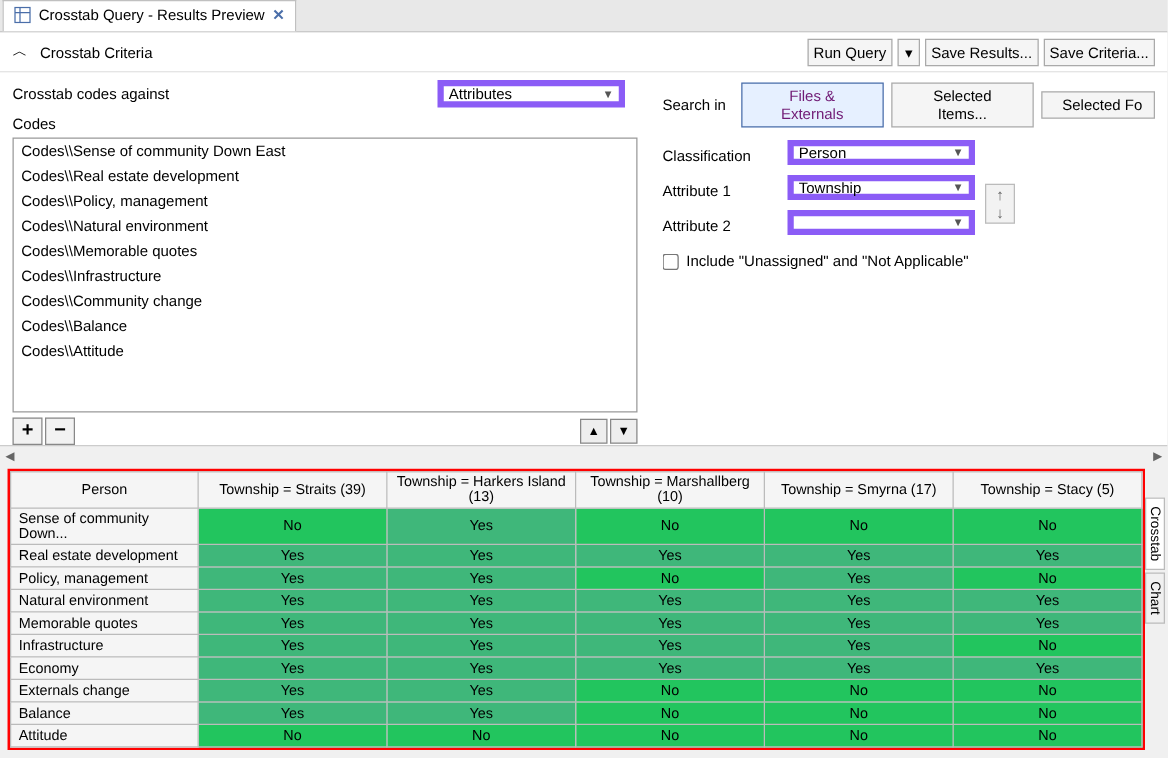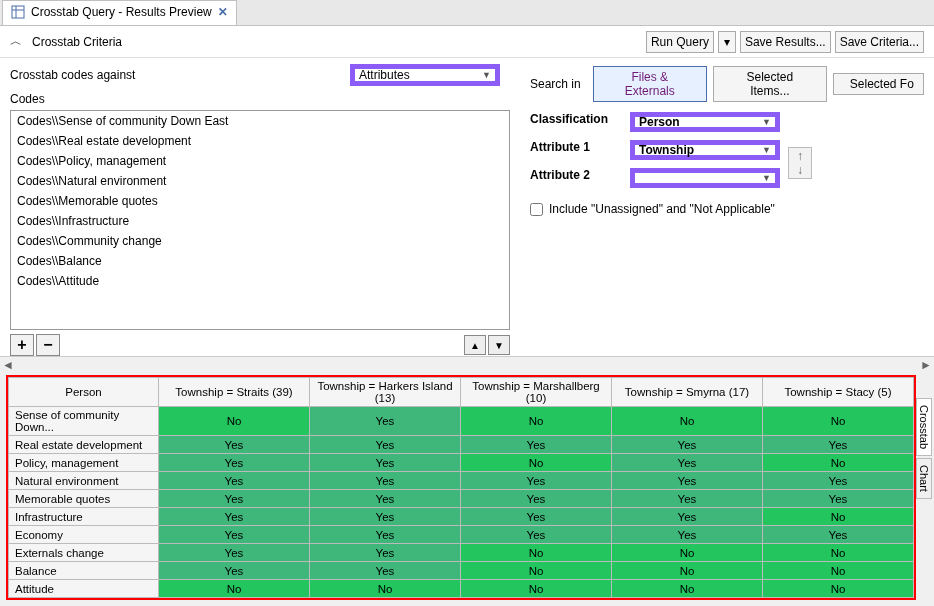--- a/index.html
+++ b/index.html
@@ -33,21 +33,21 @@
 .add-remove { display: flex; align-items: center; margin-top: 4px; }
 .sq-btn { width: 24px; height: 22px; border: 1px solid #888; background: #f2f2f2; font-size: 16px; font-weight: bold; display: flex; align-items: center; justify-content: center; cursor: pointer; margin-right: 2px; }
 .spacer { flex: 1; }
 .arr-btn { width: 22px; height: 20px; border: 1px solid #888; background: #eee; font-size: 10px; display: flex; align-items: center; justify-content: center; cursor: pointer; margin-left: 2px; }
 
 .search-row { display: flex; align-items: center; margin-bottom: 10px; }
 .search-row .slab { width: 70px; }
 .toggle-btn { border: 1px solid #4a6ea9; background: #e6f0ff; color: #701a75; padding: 3px 16px; cursor: pointer; }
 .plain-btn { border: 1px solid #aaa; background: #f5f5f5; padding: 3px 16px; margin-left: 6px; cursor: pointer; }
 
-.attr-row { display: flex; align-items: flex-start; margin-bottom: 8px; font-weight: bold; }
+.attr-row { display: flex; align-items: flex-end; margin-bottom: 8px; }
 .attr-row .alab { width: 100px; }
 .attr-combo { width: 150px; height: 20px; }
 .swap-btn { width: 24px; height: 32px; border: 1px solid #bbb; background: #f2f2f2; display: flex; align-items: center; justify-content: center; margin-left: 8px; cursor: pointer; flex-direction: column; font-size: 9px; color: #666; }
 
 .chk-row { display: flex; align-items: center; margin-top: 6px; }
 .chk-row input { margin-right: 6px; }
 
 .hscroller { height: 16px; background: #f0f0f0; border-top: 1px solid #ccc; display: flex; align-items: center; justify-content: space-between; padding: 0 2px; font-size: 10px; color: #666; }
 
 .results-wrap { border: 2px solid red; margin: 3px 18px 3px 6px; background: #fff; }

